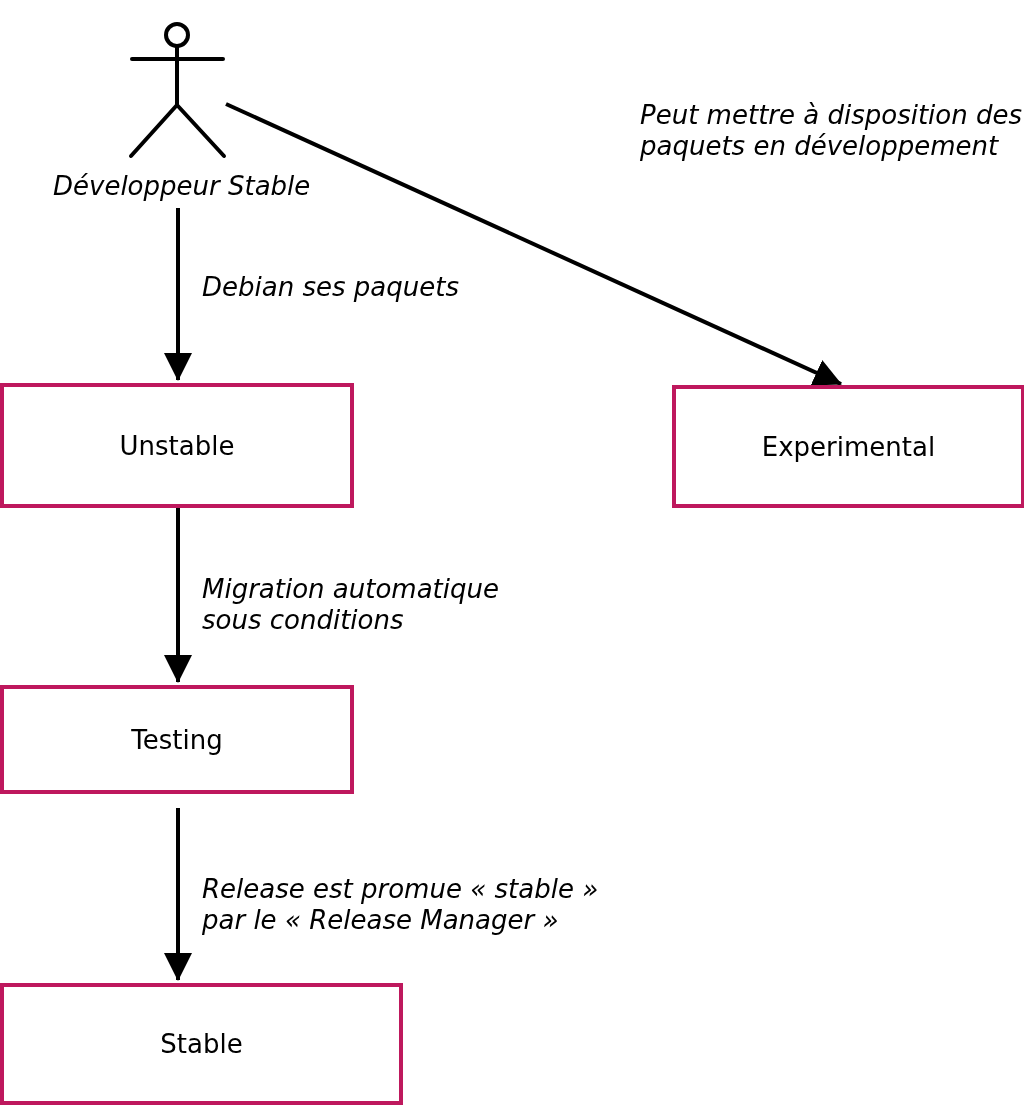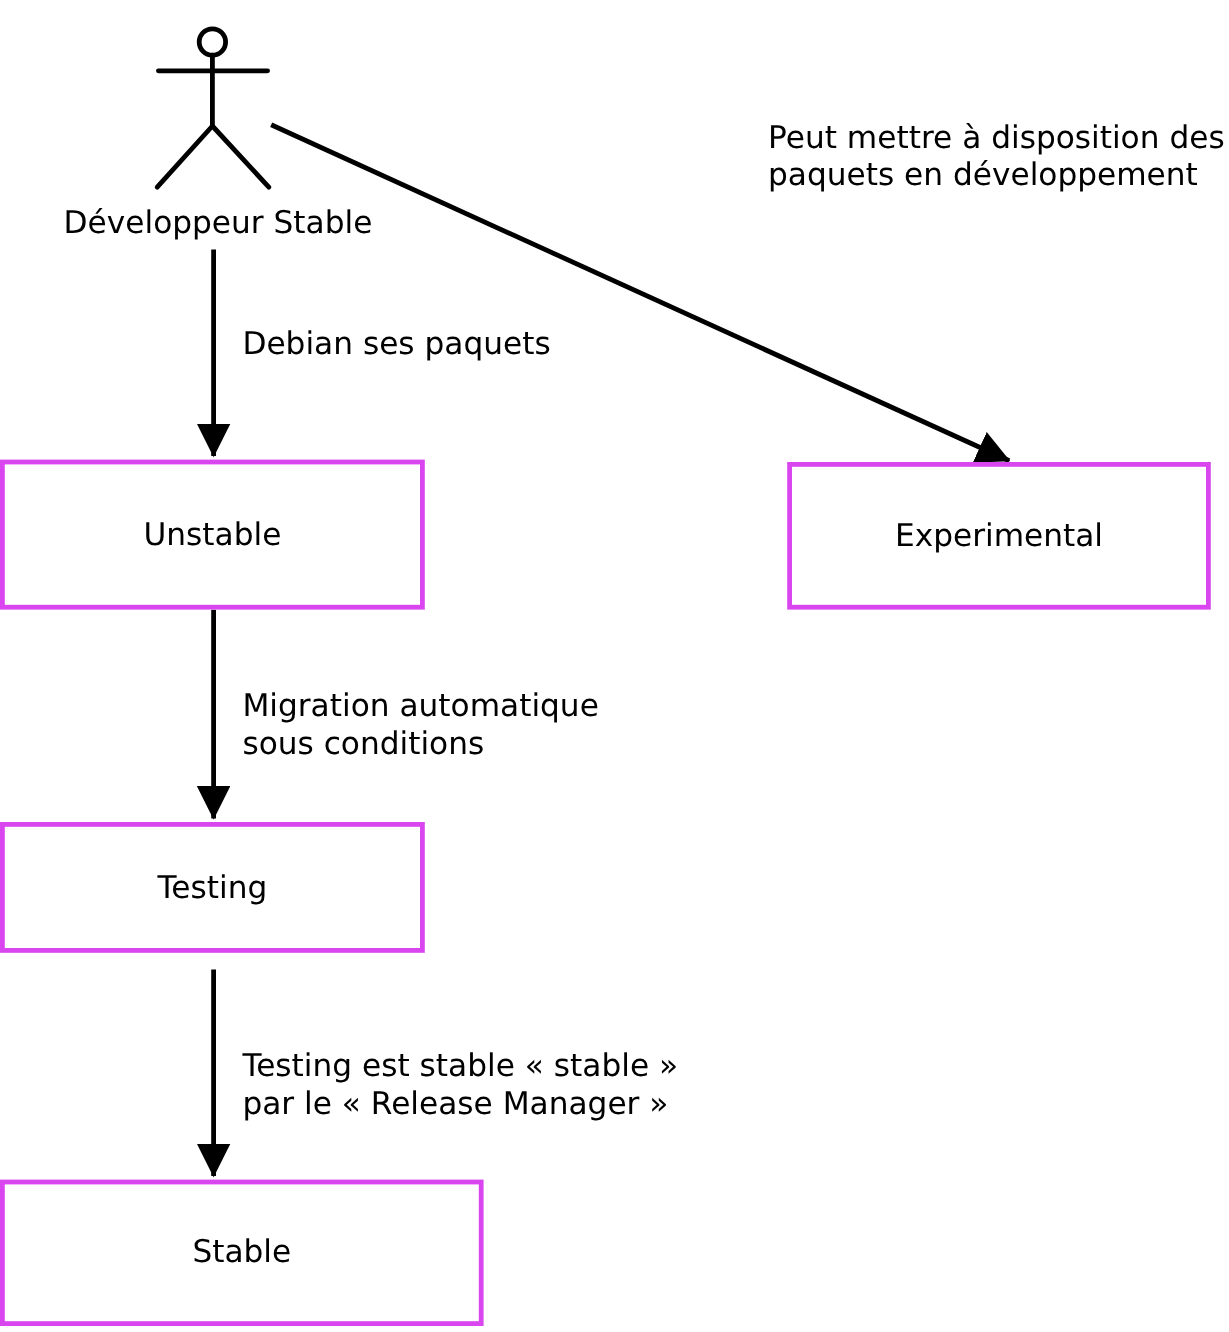--- a/index.html
+++ b/index.html
@@ -18,38 +18,39 @@
   .lines-svg {
     position: absolute;
     left: 0;
     top: 0;
     width: 1024px;
     height: 1110px;
   }
   .node-box {
     position: absolute;
     box-sizing: border-box;
-    border: 4px solid #d946ef;
+    border: 4px solid #be185d;
     background: #ffffff;
     display: flex;
     align-items: center;
     justify-content: center;
     font-size: 26px;
     color: #000000;
   }
   .box-unstable     { left: 0px;   top: 383px; width: 354px;  height: 125px; }
-  .box-experimental { left: 656px; top: 385px; width: 353px;  height: 123px; }
+  .box-experimental { left: 672px; top: 385px; width: 353px;  height: 123px; }
   .box-testing      { left: 0px;   top: 685px; width: 354px;  height: 109px; }
   .box-stable       { left: 0px;   top: 983px; width: 403px;  height: 122px; }
   .diagram-label {
     position: absolute;
     font-size: 26px;
     line-height: 31px;
     color: #000000;
     white-space: nowrap;
+    font-style: italic;
   }
   .actor-label        { left: 53px;  top: 171px; }
   .label-to-unstable  { left: 202px; top: 272px; }
   .label-to-testing   { left: 202px; top: 574px; }
   .label-to-stable    { left: 202px; top: 874px; }
   .label-to-experimental { left: 640px; top: 100px; }
 </style>
 </head>
 <body>
 
@@ -99,17 +100,17 @@
   <div class="diagram-label label-to-unstable">
     <div>Debian ses paquets</div>
   </div>
 
   <div class="diagram-label label-to-testing">
     <div>Migration automatique</div>
     <div>sous conditions</div>
   </div>
 
   <div class="diagram-label label-to-stable">
-    <div>Testing est stable « stable »</div>
+    <div>Release est promue « stable »</div>
     <div>par le « Release Manager »</div>
   </div>
 
 </div>
 
 </body></html>

